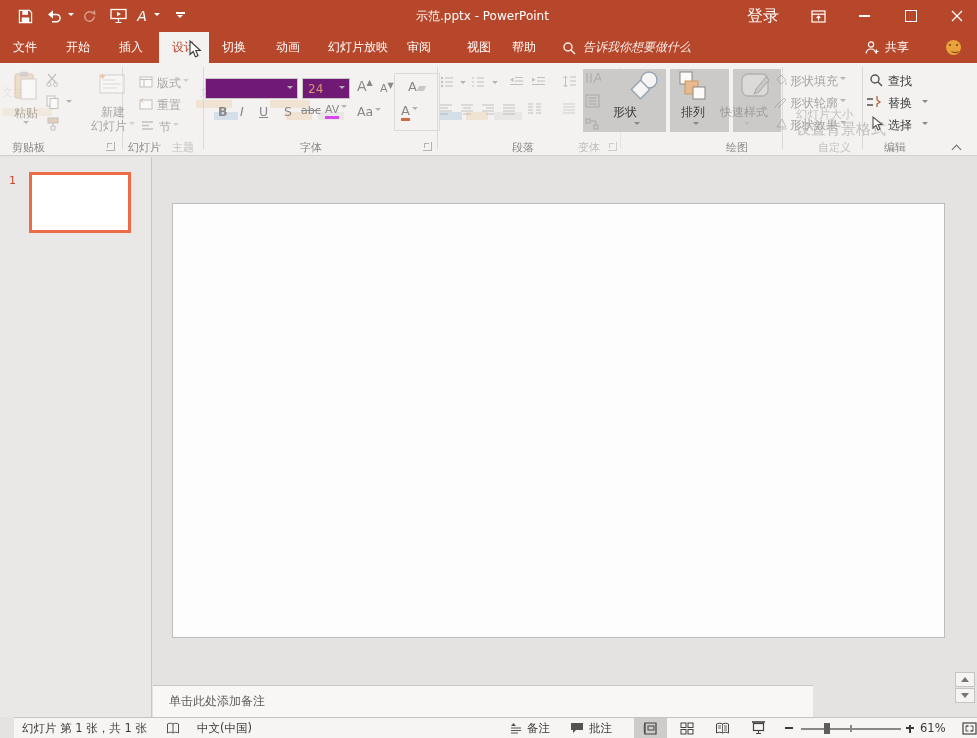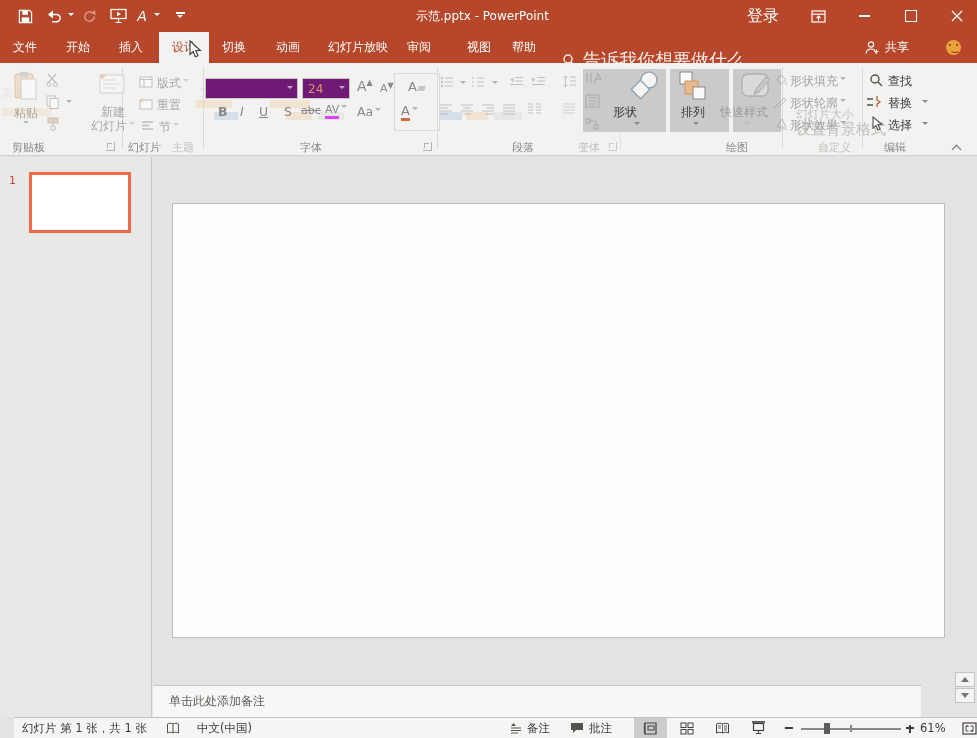--- a/index.html
+++ b/index.html
@@ -12,21 +12,21 @@
   .qat-item{position:absolute;top:0;height:32px;display:flex;align-items:center;justify-content:center;}
   .title-text{position:absolute;top:8px;font-size:12px;color:#fff;}
   .tb-btn{position:absolute;top:0;height:32px;display:flex;align-items:center;justify-content:center;color:#fff;}
   .signin{font-size:16px;}
   .dim{opacity:.45;}
 
   
   .tabrow{position:absolute;left:0;top:32px;width:977px;height:31px;background:#B7472A;}
   .tab{position:absolute;top:0;height:31px;line-height:31px;text-align:center;color:#fff;font-size:12px;cursor:default;}
   .tab.selected{background:#F3F2F1;color:#B7472A;}
-  .tellme{position:absolute;top:12px;height:31px;display:flex;align-items:center;color:rgba(255,255,255,.9);font-size:18px;gap:7px;}
+  .tellme{position:absolute;top:0;height:31px;display:flex;align-items:center;color:rgba(255,255,255,.9);font-size:12px;gap:7px;font-style:italic;}
   .share{position:absolute;top:0;height:31px;display:flex;align-items:center;color:#fff;font-size:12px;gap:5px;}
   .smiley{position:absolute;top:8px;width:15px;height:15px;border-radius:50%;background:#E8A33D;}
   .smiley:before{content:"";position:absolute;left:3px;top:4px;width:2px;height:2px;background:#7A3B12;border-radius:50%;box-shadow:7px 0 0 #7A3B12;}
   .smiley:after{content:"";position:absolute;left:3.5px;top:6px;width:8px;height:5px;border:1.4px solid transparent;border-bottom-color:#7A3B12;border-radius:50%;}
 
   
   .ribbon{position:absolute;left:0;top:63px;width:977px;height:93px;background:#F3F2F1;border-bottom:1px solid #D2D0CE;box-sizing:border-box;}
   .sep{position:absolute;top:4px;height:82px;width:1px;background:#DCDAD8;}
   .glabel{position:absolute;top:77px;font-size:11px;color:#8A8886;white-space:nowrap;}
   .glabel.ghost{color:#C2C0BE;}
@@ -51,21 +51,21 @@
   .collapse{position:absolute;width:10px;height:7px;}
   .collapse:before{content:"";position:absolute;left:0;top:3px;width:6px;height:6px;border-left:1.6px solid #6a6866;border-top:1.6px solid #6a6866;transform:rotate(45deg);}
 
   
   .workspace{position:absolute;left:0;top:157px;width:977px;height:560px;}
   .panel{position:absolute;left:0;top:0;width:152px;height:560px;background:#E9E8E7;border-right:1px solid #C9C7C5;box-sizing:border-box;}
   .slidenum{position:absolute;left:9px;top:17px;font-size:11px;color:#C74634;}
   .thumb{position:absolute;left:29px;top:15px;width:96px;height:55px;background:#FFFFFF;border:3px solid #ED6C47;}
   .editor{position:absolute;left:153px;top:0;width:824px;height:560px;background:#E4E3E2;}
   .canvas{position:absolute;left:19px;top:46px;width:771px;height:433px;background:#FDFDFD;border:1px solid #BFBDBB;}
-  .notesbar{position:absolute;left:153px;top:528px;width:768px;height:32px;background:#F8F7F6;border-top:1px solid #C9C7C5;box-sizing:border-box;}
+  .notesbar{position:absolute;left:153px;top:528px;width:660px;height:32px;background:#F8F7F6;border-top:1px solid #C9C7C5;box-sizing:border-box;}
   .notesph{position:absolute;left:16px;top:7px;font-size:12px;color:#5C5B59;}
   .navbtn{position:absolute;left:955px;width:20px;height:15px;background:#F5F4F3;border:1px solid #C6C4C2;box-sizing:border-box;display:flex;align-items:center;justify-content:center;}
   .tri-up{width:0;height:0;border:4px solid transparent;border-bottom:5px solid #777573;margin-top:-4px;}
   .tri-dn{width:0;height:0;border:4px solid transparent;border-top:5px solid #777573;margin-bottom:-4px;}
 
   
   .statusbar{position:absolute;left:0;top:717px;width:977px;height:21px;background:#F6F5F4;border-top:1px solid #C6C4C2;box-sizing:border-box;font-size:11.5px;color:#3B3A39;margin-left:14px;}
   .sitem{position:absolute;top:0;height:20px;display:flex;align-items:center;}
   .viewbtn{position:absolute;top:0;width:33px;height:20px;display:flex;align-items:center;justify-content:center;}
   .viewbtn.active{background:#CDCCCA;}

